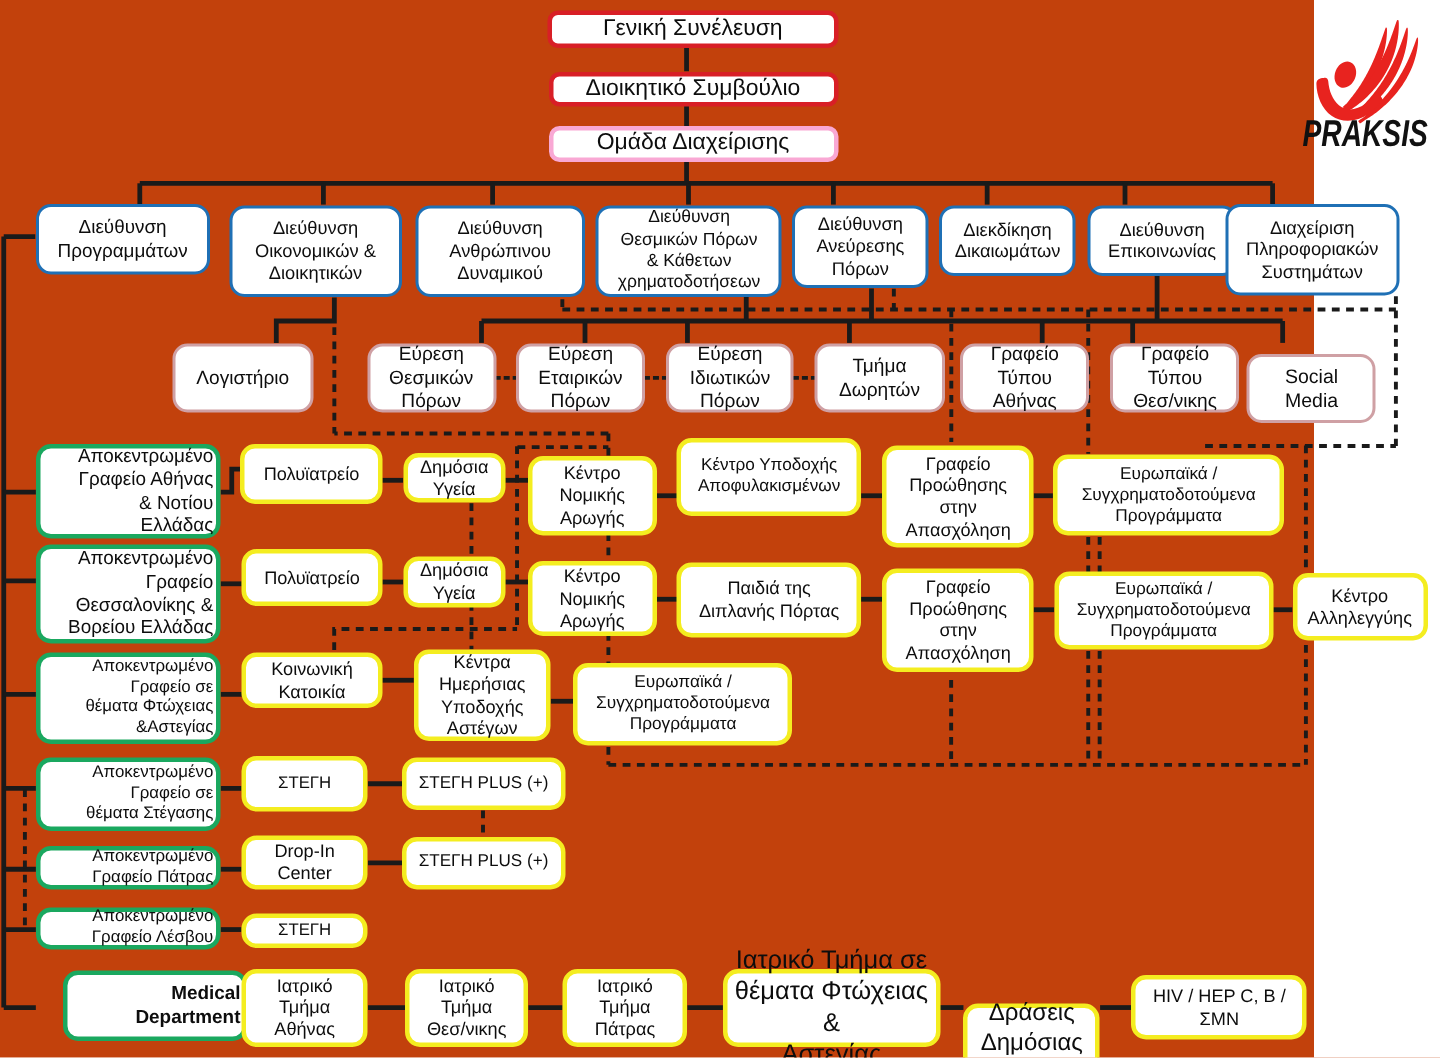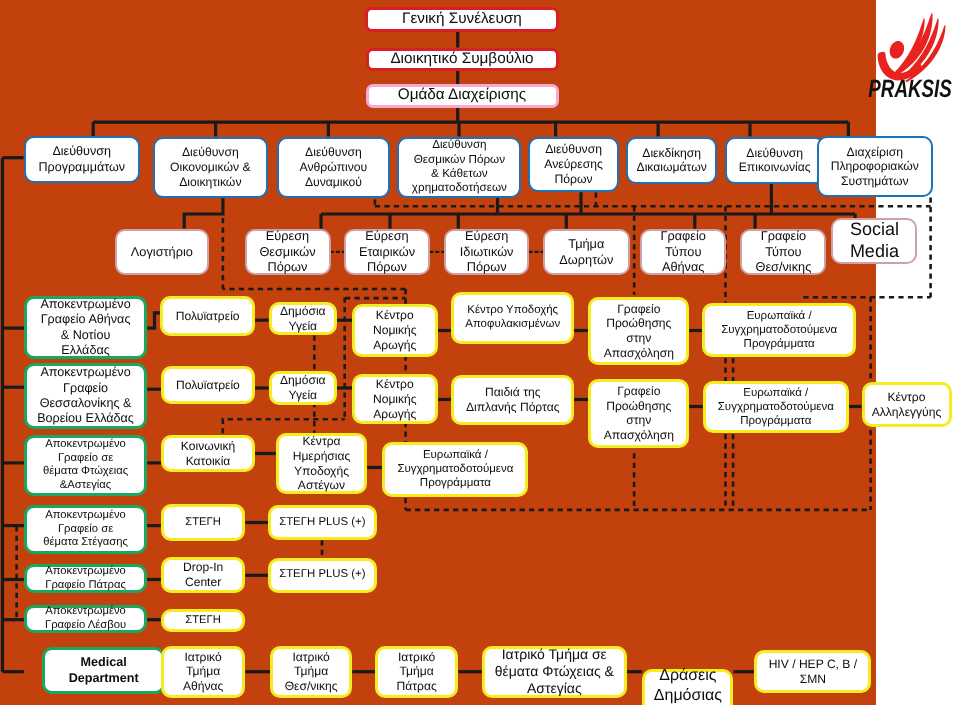--- a/index.html
+++ b/index.html
@@ -10,21 +10,21 @@
   #links{position:absolute;left:0;top:0;width:960px;height:705px;pointer-events:none;}
   .node{position:absolute;box-sizing:border-box;display:flex;align-items:center;
         justify-content:center;text-align:center;background:#fff;color:#0d0d0d;
         line-height:1.22;z-index:3;}
   .node .lbl{display:block;width:100%;padding:0 2px;}
   .s-red{border:3px solid #d81f26;border-radius:7px;}
   .s-green{border:3px solid #f9a8d4;border-radius:7px;}
   .s-blue{border:2.6px solid #1f70b5;border-radius:10px;}
   .s-pink{border:2.2px solid #cfa0a4;border-radius:10px;}
   .s-yellow{border:3px solid #f4ed20;border-radius:10px;}
-  .s-greenbox{border:3px solid #1aa85f;border-radius:10px;}
+  .s-greenbox{border:3px solid #1aa85f;border-radius:10px;text-align:right;}
   #logo{position:absolute;left:866px;top:2px;width:92px;height:100px;z-index:5;overflow:visible;}
 </style>
 </head>
 <body>
 
 <div id="stage">
   <svg id="links" viewBox="0 0 960 705">
       <polyline points="457.7,31 457.7,47.5" fill="none" stroke="#1a1a1a" stroke-width="3.2" stroke-linecap="butt" stroke-linejoin="miter"></polyline>
       <polyline points="457.7,70.5 457.7,84" fill="none" stroke="#1a1a1a" stroke-width="3.2" stroke-linecap="butt" stroke-linejoin="miter"></polyline>
       <polyline points="457.7,107.5 457.7,122.2" fill="none" stroke="#1a1a1a" stroke-width="3.2" stroke-linecap="butt" stroke-linejoin="miter"></polyline>
@@ -158,21 +158,21 @@
       </div>
       <div class="node s-pink" style="left: 542.7px; top: 228.6px; width: 87.3px; height: 46.1px; font-size: 12.75px;">
         <span class="lbl">Τμήμα<br>Δωρητών</span>
       </div>
       <div class="node s-pink" style="left: 640.2px; top: 228.6px; width: 86px; height: 46.1px; font-size: 12.75px;">
         <span class="lbl">Γραφείο<br>Τύπου<br>Αθήνας</span>
       </div>
       <div class="node s-pink" style="left: 740.4px; top: 228.6px; width: 86px; height: 46.1px; font-size: 12.75px;">
         <span class="lbl">Γραφείο<br>Τύπου<br>Θεσ/νικης</span>
       </div>
-      <div class="node s-pink" style="left: 831.4px; top: 218px; width: 86px; height: 46.1px; font-size: 18px;">
+      <div class="node s-pink" style="left: 831.4px; top: 236px; width: 86px; height: 46.1px; font-size: 13px;">
         <span class="lbl">Social<br>Media</span>
       </div>
       <div class="node s-greenbox" style="left: 23.9px; top: 296.3px; width: 123.3px; height: 62.5px; font-size: 12.6px;">
         <span class="lbl">Αποκεντρωμένο<br>Γραφείο Αθήνας<br>&amp; Νοτίου<br>Ελλάδας</span>
       </div>
       <div class="node s-greenbox" style="left: 23.9px; top: 363.1px; width: 123.3px; height: 65.8px; font-size: 12.6px;">
         <span class="lbl">Αποκεντρωμένο<br>Γραφείο<br>Θεσσαλονίκης &amp;<br>Βορείου Ελλάδας</span>
       </div>
       <div class="node s-greenbox" style="left: 23.9px; top: 434.9px; width: 123.3px; height: 60.9px; font-size: 11.25px;">
         <span class="lbl">Αποκεντρωμένο<br>Γραφείο σε<br>θέματα Φτώχειας<br>&amp;Αστεγίας</span>
@@ -254,21 +254,21 @@
       </div>
       <div class="node s-yellow" style="left: 160.9px; top: 645.6px; width: 84.4px; height: 52.5px; font-size: 12.1px;">
         <span class="lbl">Ιατρικό<br>Τμήμα<br>Αθήνας</span>
       </div>
       <div class="node s-yellow" style="left: 270px; top: 645.6px; width: 82.3px; height: 52.5px; font-size: 12.1px;">
         <span class="lbl">Ιατρικό<br>Τμήμα<br>Θεσ/νικης</span>
       </div>
       <div class="node s-yellow" style="left: 375px; top: 645.6px; width: 83.3px; height: 52.5px; font-size: 12.1px;">
         <span class="lbl">Ιατρικό<br>Τμήμα<br>Πάτρας</span>
       </div>
-      <div class="node s-yellow" style="left: 481.9px; top: 645.6px; width: 144.8px; height: 52.5px; font-size: 14px;">
+      <div class="node s-yellow" style="left: 481.9px; top: 645.6px; width: 144.8px; height: 52.5px; font-size: 17px;">
         <span class="lbl">Ιατρικό Τμήμα σε<br>θέματα Φτώχειας &amp;<br>Αστεγίας</span>
       </div>
       <div class="node s-yellow" style="left: 642.3px; top: 669px; width: 91.1px; height: 52.5px; font-size: 16px;">
         <span class="lbl">Δράσεις<br>Δημόσιας<br>Υγείας</span>
       </div>
       <div class="node s-yellow" style="left: 754.3px; top: 650px; width: 117.2px; height: 43px; font-size: 12.1px;">
         <span class="lbl">HIV / HEP C, B /<br>ΣΜΝ</span>
       </div>
     </div>
   <svg id="logo" viewBox="0 0 92 80">

